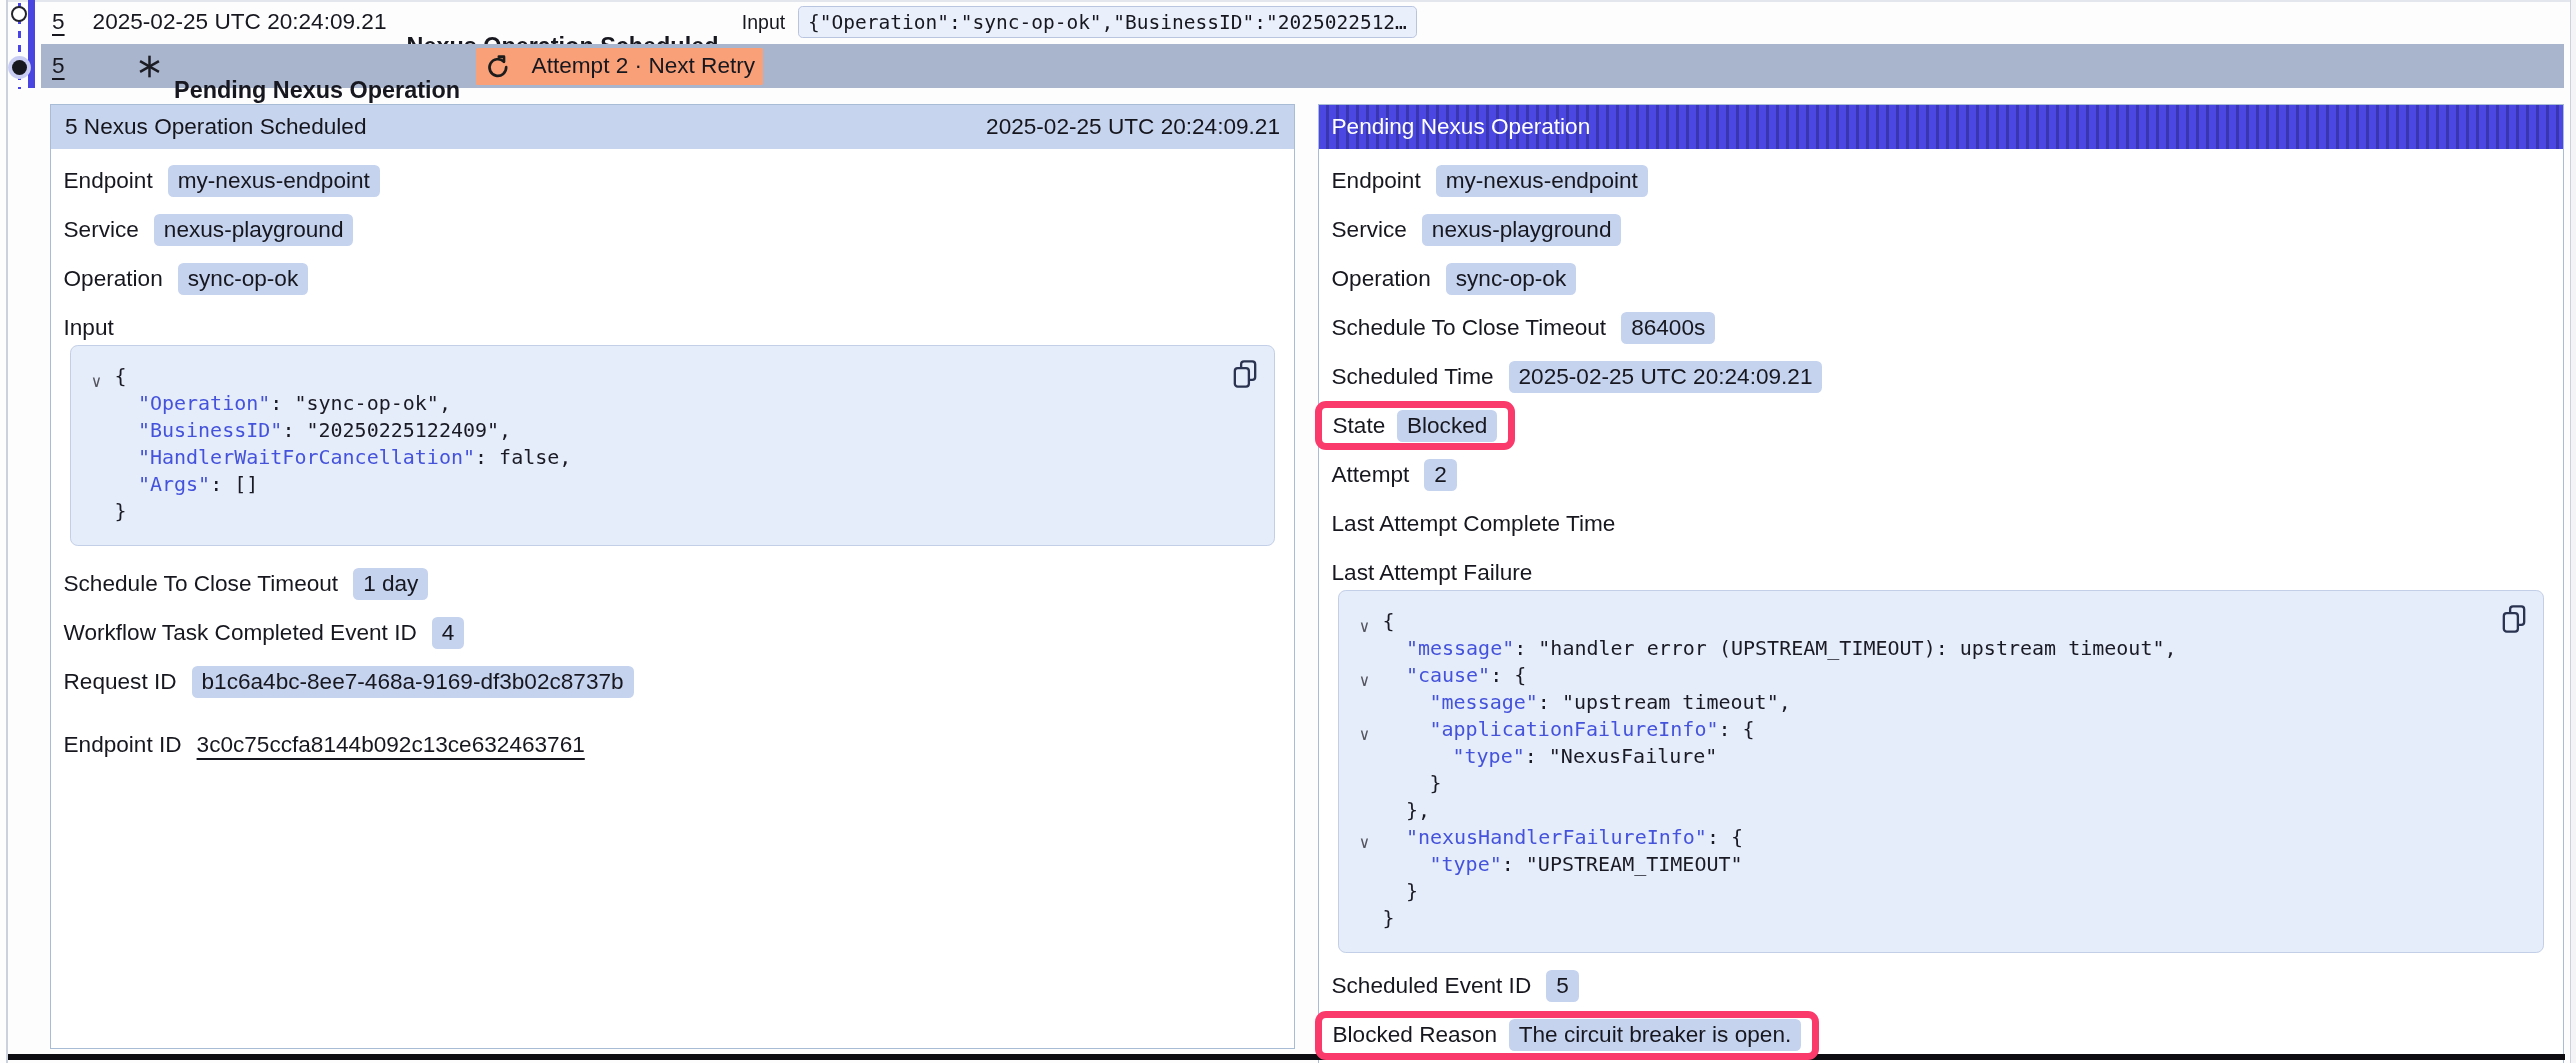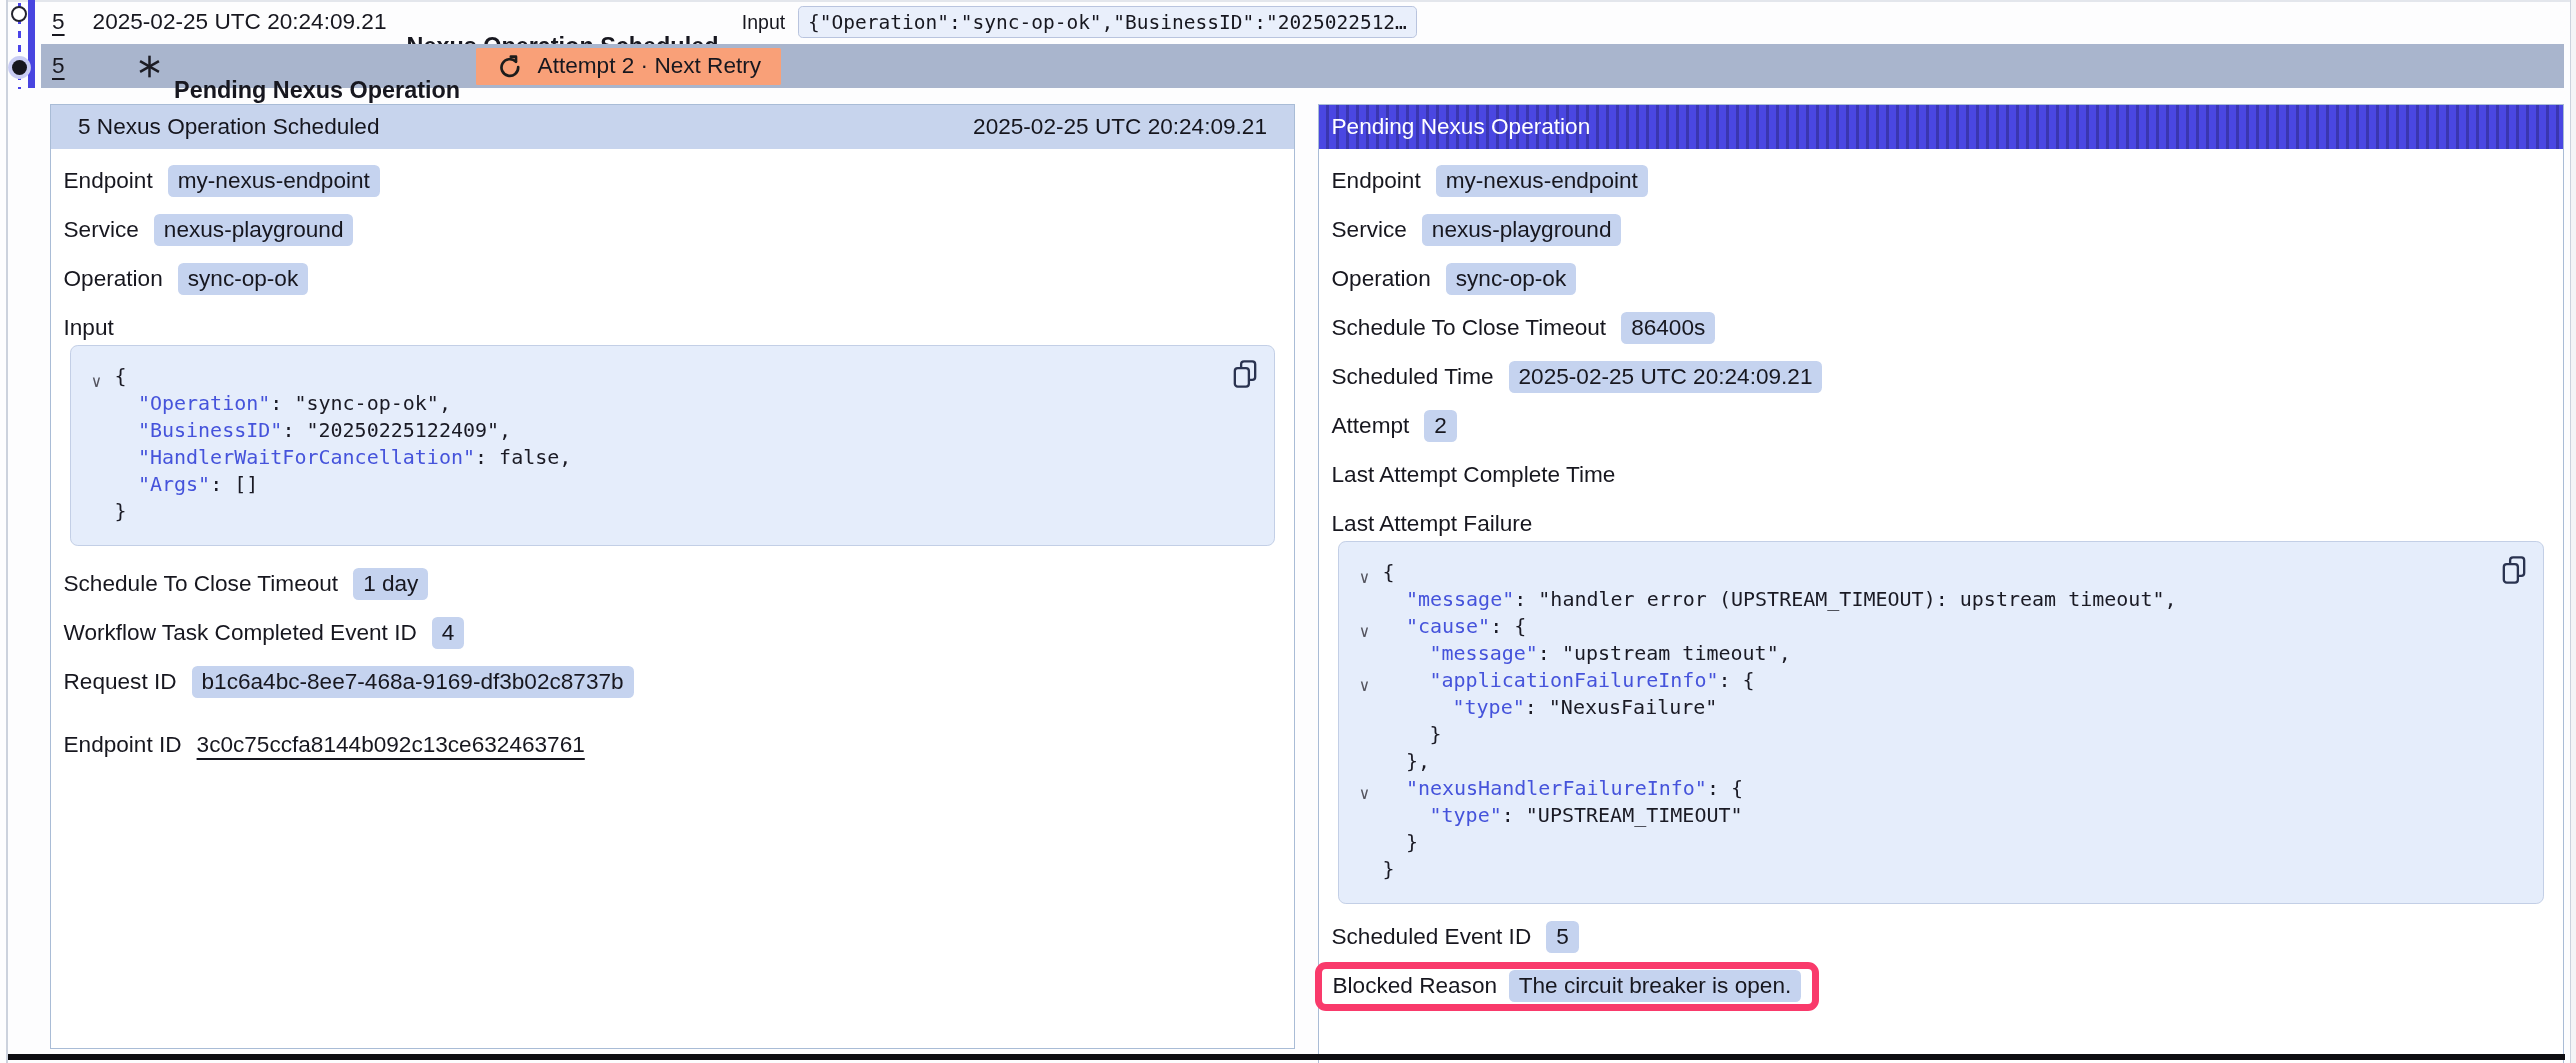--- a/index.html
+++ b/index.html
@@ -29,29 +29,29 @@
   .row2 { top:44px; height:44px; background:var(--row-selected,#a9b5cd); }
   .e-num { margin-left:11px; text-decoration:underline; text-underline-offset:4.7px; text-decoration-thickness:1.6px; }
   .e-time { margin-left:28px; }
   .e-title { font-weight:700; font-size:23.4px;margin-top:48px; }
   .row1 .e-title { margin-left:20px; }
   .row2 .e-title { margin-left:12.5px; }
   .e-input-label { margin-left:23.4px; font-size:19.5px; }
   .e-chip { margin-left:12.5px; font-family:"DejaVu Sans Mono", monospace; font-size:19.5px;
     background:#e9effb; border:1.6px solid #b9c4de; border-radius:4.7px; padding:3.9px 9.4px; white-space:nowrap; }
   .e-asterisk { margin-left:72px; display:flex; align-items:center; }
-  .retry-badge { margin-left:15.6px; display:flex; align-items:center; gap:17px; height:37px;
-    background:var(--badge-orange,#f9a078); padding:0 20px; border-radius:1.6px; }
+  .retry-badge { margin-left:15.6px; display:flex; align-items:center; gap:23px; height:37px;
+    background:var(--badge-orange,#f9a078); padding:0 8px; border-radius:1.6px; }
 
   
   .panel { position:absolute; top:104px; background:#fff; border:1.6px solid #a9bcd6; }
   .panel-left  { left:50px;  width:1245px; height:945px; }
   .panel-right { left:1318px; width:1246px; bottom:0; border-bottom:none; }
   .ph-left { height:44px; background:var(--header-left-bg,#c7d4ed); display:flex; align-items:center;
-    justify-content:space-between; padding:0 27px; font-size:22.6px; color:#15151d; }
+    justify-content:space-between; padding:0 14px; font-size:22.6px; color:#15151d; }
   .ph-right { height:44px; color:#fff; display:flex; align-items:center; padding:0 12.5px; font-size:22.6px;
     background:repeating-linear-gradient(90deg, var(--stripe-a,#4a47e2) 0 7px, var(--stripe-b,#3a36b0) 7px 10px); }
 
   .frow { display:flex; align-items:center; gap:15px; margin:14px 12.5px; font-size:22.6px; min-height:35px; }
   .chip { background:var(--chip-bg,#c5d3ef); border-radius:5.5px; padding:3px 10px; white-space:nowrap; }
   .section-label { margin:18.7px 12.5px 4.7px; font-size:22.6px; }
   .link-val { text-decoration:underline; text-underline-offset:5.5px; text-decoration-thickness:1.6px; cursor:pointer; }
   .frow.spaced { margin-top:28px; }
 
   
@@ -202,20 +202,26 @@
     </div>
     <div class="frow">
       <span>Schedule To Close Timeout</span>
       <span class="chip">86400s</span>
     </div>
     <div class="frow">
       <span>Scheduled Time</span>
       <span class="chip">2025-02-25 UTC 20:24:09.21</span>
     </div>
 
+    <div class="frow">
+      <span class="hl">
+        <span>State</span>
+        <span class="chip">Blocked</span>
+      </span>
+    </div>
 
     <div class="frow">
       <span>Attempt</span>
       <span class="chip">2</span>
     </div>
     <div class="frow">
       <span>Last Attempt Complete Time</span>
     </div>
 
     <div class="section-label">Last Attempt Failure</div>

